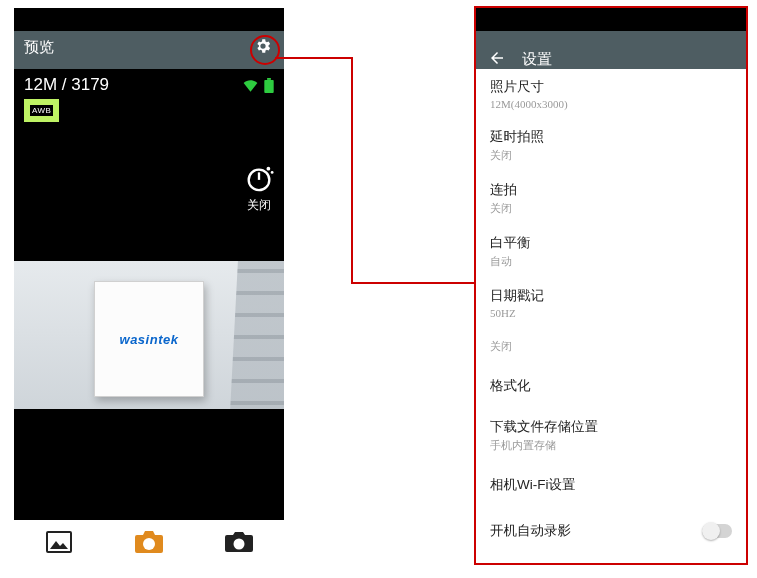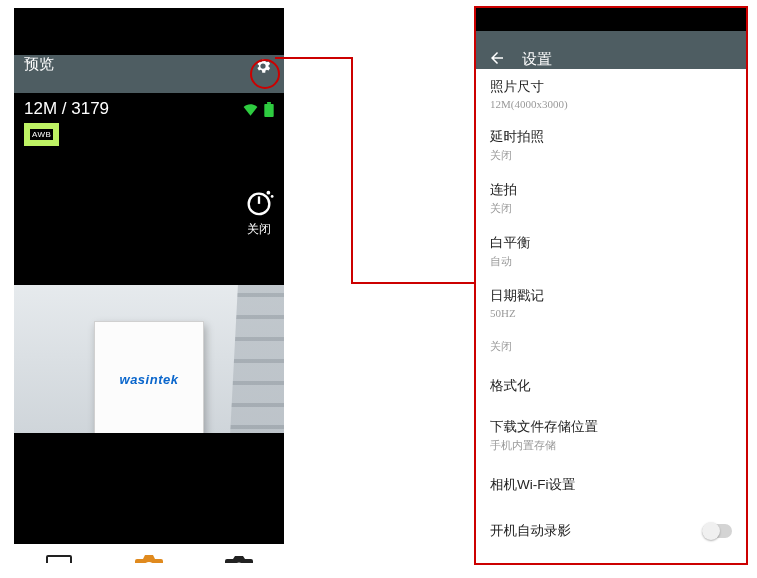--- a/index.html
+++ b/index.html
@@ -32,24 +32,23 @@
     pointer-events: none;
   }
 
   .statusbar { height: 23px; background: #000; }
 
   .appbar {
     background: #4e5d62;
     color: #fff;
     height: 38px;
     display: flex;
-    align-items: flex-start;
-    padding: 0 10px;
+    align-items: flex-end;
+    padding: 12px 10px;
     position: relative;
-    margin-top: 24px;
   }
   .appbar .title { font-size: 15px; flex: 1; }
   .gear-btn { width: 22px; height: 22px; display:flex; align-items:center; justify-content:center; cursor:pointer; }
   .gear-ring {
     position: absolute;
     right: 4px;
     top: 4px;
     width: 30px;
     height: 30px;
     border: 2px solid #c00;
@@ -90,21 +89,21 @@
   }
 
   .preview-img {
     background: linear-gradient(180deg,#e6eaed 0%,#cfd5da 100%);
     height:148px;
     position:relative;
     overflow:hidden;
   }
   .sign {
     position:absolute;
-    left:80px; top:36px;
+    left:80px; top:20px;
     width:110px; height:116px;
     background:#fcfcfc;
     border:1px solid #d0d0d0;
     display:flex;
     align-items:center;
     justify-content:center;
     box-shadow: 2px 4px 8px rgba(0,0,0,.25);
   }
   .sign-brand { color:#0a66cc; font-weight:bold; font-size:13px; letter-spacing:0.5px; font-style:italic;}
   .building {

